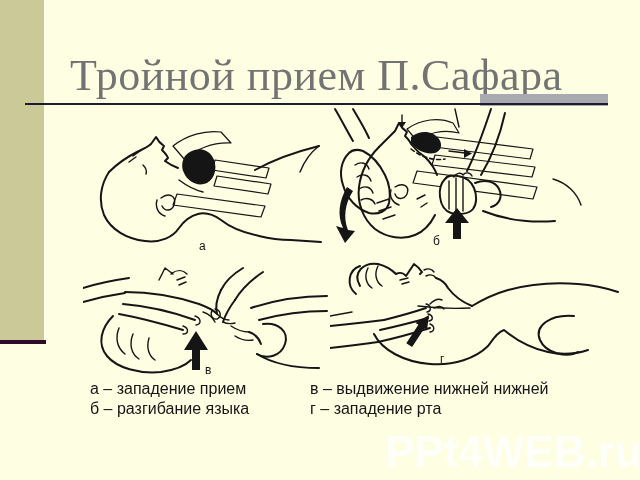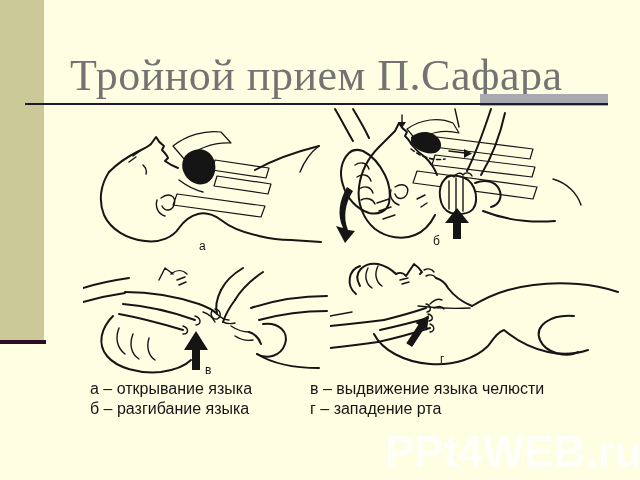--- a/index.html
+++ b/index.html
@@ -135,18 +135,18 @@
   <path d="M44,78 C52,94 74,106 100,108 C124,110 146,102 158,90 C164,82 168,76 174,74 C186,84 200,92 218,96 C232,99 246,98 258,94"></path>
   <path class="thin" d="M0,60 L22,56"></path>
   <path d="M0,70 C20,68 38,66 54,64 M0,92 C18,90 34,88 48,86"></path>
   <path d="M54,64 C70,60 84,56 96,52 M50,74 C68,70 84,66 98,62 M48,86 C66,82 84,77 100,72"></path>
   <path class="thin" d="M96,48 C101,49 102,55 97,56 M98,58 C103,59 104,64 99,65 M100,68 C105,70 105,75 100,76"></path>
   <path class="thin" d="M100,48 C104,44 108,42 112,44 M104,52 C108,50 112,50 114,53"></path>
   <path class="ink" d="M99,59 L97,74.6 L94.2,72.6 L82.1,91 L76.3,87.2 L88.4,68.8 L85.5,66.9 Z"></path>
 </svg>
 <span class="fig-label" style="left:440px;top:353px">г</span>
 
-<span class="caption" style="left:90px;top:379px">а – открывание языка</span>
+<span class="caption" style="left:90px;top:379px">а – западение прием</span>
 <span class="caption" style="left:90px;top:399px">б – разгибание языка</span>
-<span class="caption" style="left:310px;top:379px">в – выдвижение языка челюсти</span>
+<span class="caption" style="left:310px;top:379px">в – выдвижение нижней нижней</span>
 <span class="caption" style="left:310px;top:399px">г – западение рта</span>
 
 <div class="watermark">PPt4WEB.ru</div>
 
 </body></html>

